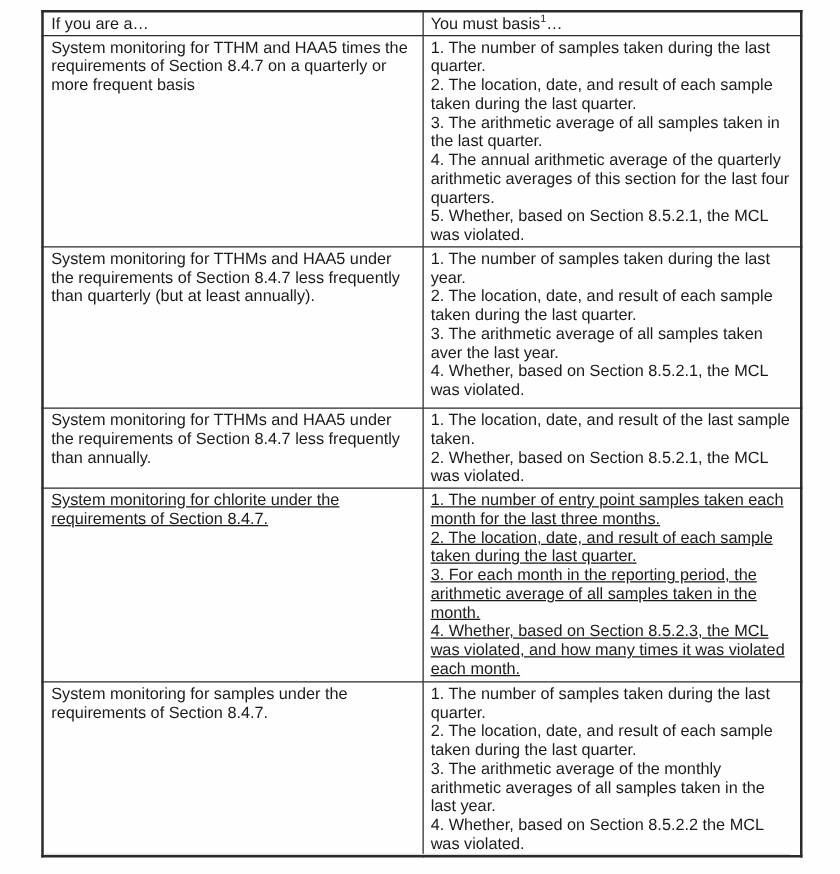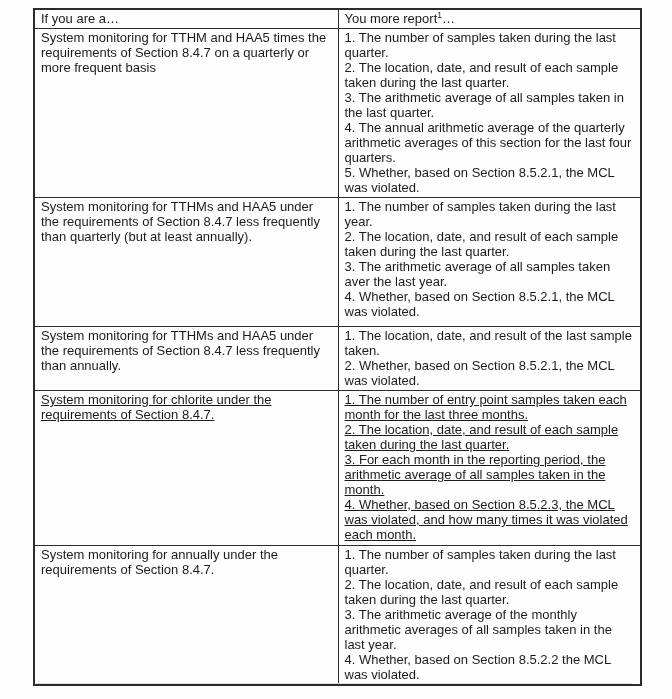--- a/index.html
+++ b/index.html
@@ -64,21 +64,21 @@
 <div class="page">
 
   <table class="report-table">
     <colgroup>
       <col class="c1">
       <col class="c2">
     </colgroup>
     <thead>
       <tr class="header-row">
         <th>If you are a…</th>
-        <th><span>You more report</span><sup class="footnote">1</sup><span>…</span></th>
+        <th><span>You must basis</span><sup class="footnote">1</sup><span>…</span></th>
       </tr>
     </thead>
     <tbody>
       <tr class="r0">
         <td class="condition-cell">System monitoring for TTHM and HAA5 times the requirements of Section 8.4.7 on a quarterly or more frequent basis</td>
         <td class="report-cell">1. The number of samples taken during the last quarter.
 2. The location, date, and result of each sample taken during the last quarter.
 3. The arithmetic average of all samples taken in the last quarter.
 4. The annual arithmetic average of the quarterly arithmetic averages of this section for the last four quarters.
 5. Whether, based on Section 8.5.2.1, the MCL was violated.</td>
@@ -96,21 +96,21 @@
 2. Whether, based on Section 8.5.2.1, the MCL was violated.</td>
       </tr>
       <tr class="r3">
         <td class="condition-cell">System monitoring for chlorite under the requirements of Section 8.4.7.</td>
         <td class="report-cell">1. The number of entry point samples taken each month for the last three months.
 2. The location, date, and result of each sample taken during the last quarter.
 3. For each month in the reporting period, the arithmetic average of all samples taken in the month.
 4. Whether, based on Section 8.5.2.3, the MCL was violated, and how many times it was violated each month.</td>
       </tr>
       <tr class="r4">
-        <td class="condition-cell">System monitoring for annually under the requirements of Section 8.4.7.</td>
+        <td class="condition-cell">System monitoring for samples under the requirements of Section 8.4.7.</td>
         <td class="report-cell">1. The number of samples taken during the last quarter.
 2. The location, date, and result of each sample taken during the last quarter.
 3. The arithmetic average of the monthly arithmetic averages of all samples taken in the last year.
 4. Whether, based on Section 8.5.2.2 the MCL was violated.</td>
       </tr>
     </tbody>
   </table>
 
   <div class="scan-artifact-line"></div>
 

